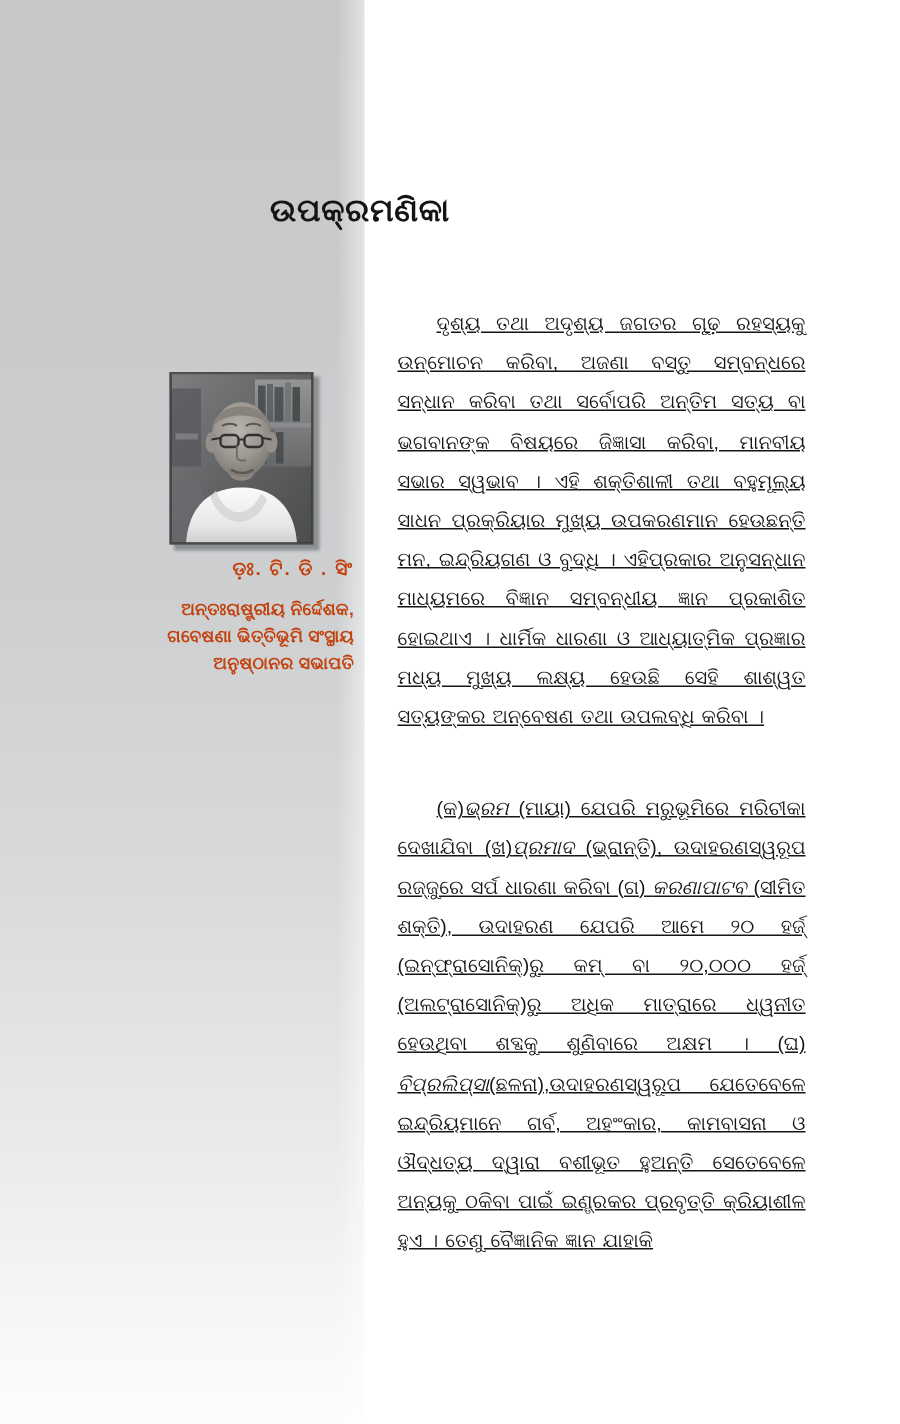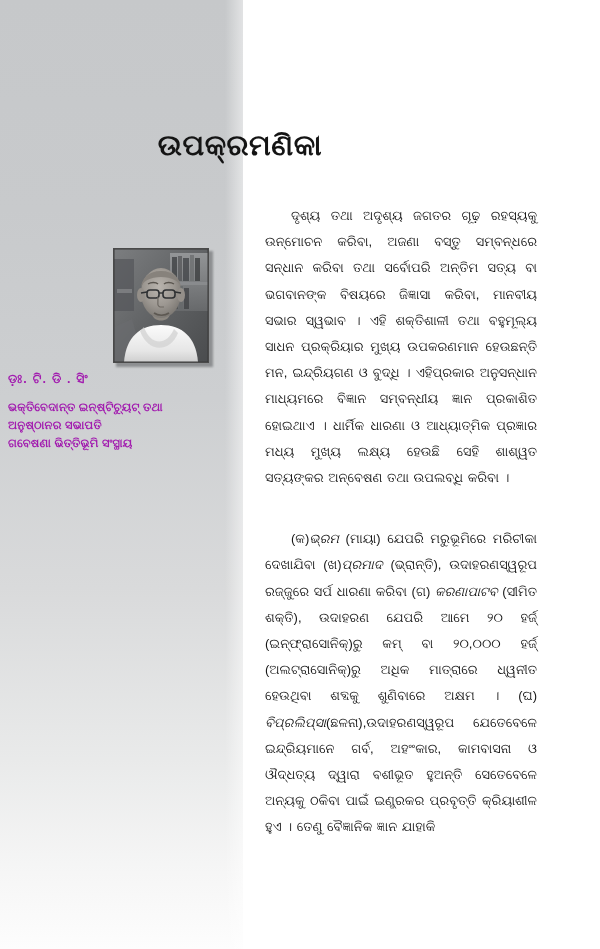--- a/index.html
+++ b/index.html
@@ -25,21 +25,21 @@
   }
   .panel-fade-r{
     position:absolute;left:225px;top:0;width:20px;height:949px;
     background:linear-gradient(to right,rgba(200,202,204,0) 0%,rgba(255,255,255,0.55) 100%);
   }
 
   
   .title{
     position:absolute;left:0;top:128px;width:600px;
     text-align:center;
-    font-size:29px;line-height:1.2;
+    font-size:21px;line-height:1.2;
     font-weight:bold;color:#141414;
     letter-spacing:0.5px;
     text-indent:-120px;
   }
 
   
   .photo-wrap{
     position:absolute;left:113px;top:248px;width:97px;height:116px;
   }
   .photo-shadow{
@@ -49,21 +49,21 @@
   .photo{
     position:absolute;left:0;top:0;width:94px;height:113px;
     border:1px solid #4a4a4a;
     overflow:hidden;background:#6d6f71;
   }
   .photo svg{display:block;}
 
   
   .caption{
     position:absolute;left:8px;top:372px;width:228px;
-    text-align:left;color:#a21caf;
+    text-align:right;color:#c2410c;
   }
   .caption .name{
     font-size:12.5px;font-weight:bold;letter-spacing:1.2px;
     margin-bottom:11px;
   }
   .caption .role-line{
     font-size:11.5px;font-weight:bold;line-height:18px;
     letter-spacing:0.2px;
   }
 
@@ -72,20 +72,21 @@
     position:absolute;left:265px;top:203px;width:272px;
   }
   .para{
     font-size:13px;
     line-height:26.2px;
     color:#151515;
     text-align:justify;
     text-justify:inter-word;
     word-spacing:1px;
     margin:0 0 12px 0;
+    text-decoration:underline;
   }
   .para.indent{text-indent:26px;}
   .para:last-child{margin-bottom:0;margin-top:35px;}
   .it{font-style:italic;}
 </style>
 </head>
 <body>
 
 <div id="page">
 
@@ -150,23 +151,23 @@
         <path d="M34 35 C37 33 42 33 44 35" fill="none" stroke="#5a554f" stroke-width="1.4"></path>
         <path d="M50 35 C52 33 57 33 60 35" fill="none" stroke="#5a554f" stroke-width="1.4"></path>
         <rect x="0" y="0" width="94" height="113" fill="none" stroke="#3a3a3a" stroke-width="1"></rect>
       </svg>
     </div>
   </div>
 
   <div class="caption">
     <div class="name">ଡ଼ଃ. ଟି. ଡି . ସିଂ</div>
     <div class="role">
-      <div class="role-line">ଭକ୍ତିବେଦାନ୍ତ ଇନ୍‌ଷ୍ଟିଚ୍ୟୁଟ୍ ତଥା</div>
+      <div class="role-line">ଅନ୍ତଃରାଷ୍ଟ୍ରୀୟ ନିର୍ଦ୍ଦେଶକ,</div>
+      <div class="role-line">ଗବେଷଣା ଭିତ୍ତିଭୂମି ସଂସ୍ଥାୟ</div>
       <div class="role-line">ଅନୁଷ୍ଠାନର ସଭାପତି</div>
-      <div class="role-line">ଗବେଷଣା ଭିତ୍ତିଭୂମି ସଂସ୍ଥାୟ</div>
     </div>
   </div>
 
   <div class="body-col">
     <p class="para indent"><span>ଦୃଶ୍ୟ ତଥା ଅଦୃଶ୍ୟ ଜଗତର ଗୂଢ଼ ରହସ୍ୟକୁ ଉନ୍ମୋଚନ କରିବା, ଅଜଣା ବସ୍ତୁ ସମ୍ବନ୍ଧରେ ସନ୍ଧାନ କରିବା ତଥା ସର୍ବୋପରି ଅନ୍ତିମ ସତ୍ୟ ବା ଭଗବାନଙ୍କ ବିଷୟରେ ଜିଜ୍ଞାସା କରିବା, ମାନବୀୟ ସଭାର ସ୍ୱଭାବ । ଏହି ଶକ୍ତିଶାଳୀ ତଥା ବହୁମୂଲ୍ୟ ସାଧନ ପ୍ରକ୍ରିୟାର ମୁଖ୍ୟ ଉପକରଣମାନ ହେଉଛନ୍ତି ମନ, ଇନ୍ଦ୍ରିୟଗଣ ଓ ବୁଦ୍ଧି  । ଏହିପ୍ରକାର ଅନୁସନ୍ଧାନ ମାଧ୍ୟମରେ ବିଜ୍ଞାନ ସମ୍ବନ୍ଧୀୟ ଜ୍ଞାନ ପ୍ରକାଶିତ ହୋଇଥାଏ । ଧାର୍ମିକ ଧାରଣା ଓ ଆଧ୍ୟାତ୍ମିକ ପ୍ରଜ୍ଞାର ମଧ୍ୟ ମୁଖ୍ୟ ଲକ୍ଷ୍ୟ ହେଉଛି ସେହି ଶାଶ୍ୱତ ସତ୍ୟଙ୍କର ଅନ୍ବେଷଣ ତଥା ଉପଲବ୍ଧି କରିବା  ।</span></p>
     <p class="para indent"><span>(କ)</span><span class="it">ଭ୍ରମ</span><span> (ମାୟା) ଯେପରି ମରୁଭୂମିରେ ମରିଚୀକା ଦେଖାଯିବା (ଖ)</span><span class="it">ପ୍ରମାଦ</span><span>  (ଭ୍ରାନ୍ତି), ଉଦାହରଣସ୍ୱରୂପ ରଜ୍ଜୁରେ ସର୍ପ ଧାରଣା କରିବା (ଗ) </span><span class="it">କରଣାପାଟବ</span><span> (ସୀମିତ ଶକ୍ତି), ଉଦାହରଣ ଯେପରି ଆମେ ୨୦ ହର୍ଜ୍ (ଇନ୍‌ଫ୍ରାସୋନିକ୍)ରୁ କମ୍ ବା ୨୦,୦୦୦ ହର୍ଜ୍ (ଅଲଟ୍ରାସୋନିକ୍)ରୁ ଅଧିକ ମାତ୍ରାରେ ଧ୍ୱନୀତ ହେଉଥିବା ଶବ୍ଦକୁ ଶୁଣିବାରେ ଅକ୍ଷମ । (ଘ) </span><span class="it">ବିପ୍ରଲିପ୍ସା</span><span>(ଛଳନା),ଉଦାହରଣସ୍ୱରୂପ ଯେତେବେଳେ ଇନ୍ଦ୍ରିୟମାନେ ଗର୍ବ, ଅହଂଂକାର, କାମବାସନା ଓ ଔଦ୍ଧତ୍ୟ ଦ୍ୱାରା ବଶୀଭୂତ ହୁଅନ୍ତି ସେତେବେଳେ ଅନ୍ୟକୁ ଠକିବା ପାଇଁ ଇଣ୍ଡ୍ରକର ପ୍ରବୃତ୍ତି କ୍ରିୟାଶୀଳ ହୁଏ । ତେଣୁ ବୈଜ୍ଞାନିକ ଜ୍ଞାନ ଯାହାକି</span></p>
   </div>
 
 </div>
 

